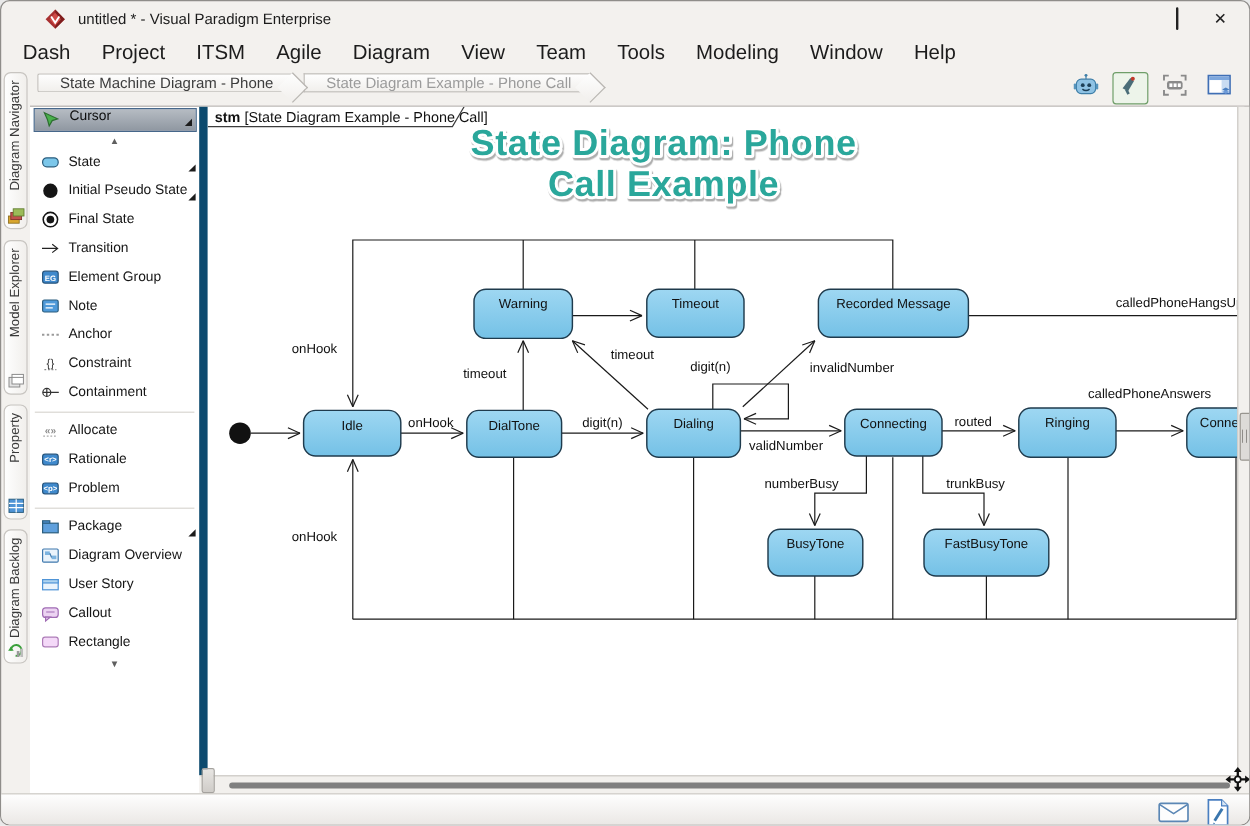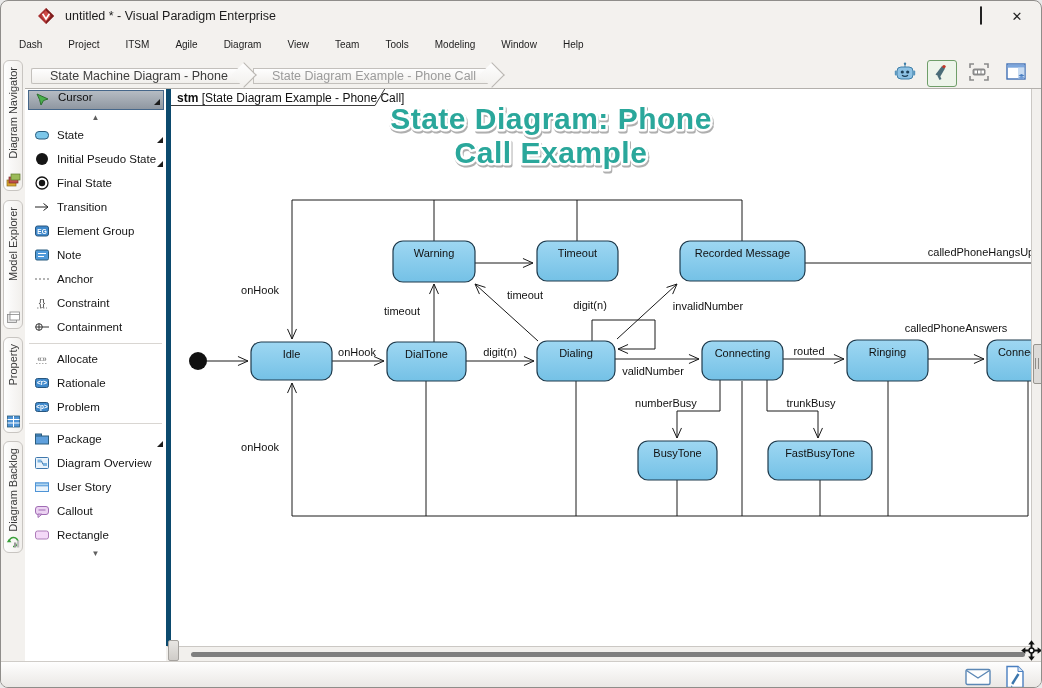--- a/index.html
+++ b/index.html
@@ -9,24 +9,24 @@
   .titlebar{position:absolute;left:0;top:0;width:100%;height:30px;display:flex;align-items:center;}
   .app-logo{margin-left:36px;width:18px;height:18px;flex:0 0 auto;}
   .title-text{margin-left:10px;font-size:12.5px;color:#1c1c1c;}
   .win-controls{position:absolute;right:6px;top:2px;height:26px;display:flex;align-items:center;}
   .win-btn{width:36px;height:24px;display:flex;align-items:center;justify-content:center;color:#222;}
   .glyph-min{width:11px;height:1.4px;background:#222;}
   .glyph-max{width:10px;height:10px;border:1.4px solid #222;border-radius:2px;}
   .glyph-close{font-size:13px;line-height:1;}
   
   .menubar{position:absolute;left:0;top:30px;width:100%;height:26px;display:flex;align-items:center;padding-left:5px;box-sizing:border-box;}
-  .menu-item{padding:4px 13px;font-size:10px;color:#1c1c1c;white-space:nowrap;}
+  .menu-item{padding:4px 13px;font-size:17px;color:#1c1c1c;white-space:nowrap;}
   
   .crumbbar{position:absolute;left:24px;top:56px;width:1018px;height:31px;}
-  .crumbs{position:absolute;left:6px;top:4px;height:23px;display:flex;align-items:flex-end;}
+  .crumbs{position:absolute;left:6px;top:4px;height:23px;display:flex;align-items:flex-start;}
   .crumb{display:flex;align-items:center;padding:0 16px 0 18px;border:1px solid #c3c0bc;border-right:none;
          background:linear-gradient(#fefefe,#f1efec);font-size:12.5px;white-space:nowrap;}
   .crumb.c0{color:#3d3d3d;border-radius:2px 0 0 2px;}
   .crumb.c1{color:#9b9b9b;}
   .crumb-arrow{width:17px;height:17px;margin:2.5px 0 0 -9px;transform:rotate(45deg);
          border-top:1px solid #b9b6b2;border-right:1px solid #b9b6b2;background:linear-gradient(135deg,#fefefe,#f1efec);z-index:2;}
   .tool-btns{position:absolute;right:12px;top:3px;display:flex;gap:7px;}
   .tool-btn{width:28px;height:25px;display:flex;align-items:center;justify-content:center;border:1px solid transparent;border-radius:3px;}
   .tool-btn.active{border:1px solid #6f9e69;background:#edf4ea;}
   
@@ -42,21 +42,21 @@
   .pal-arrow{height:12px;display:flex;align-items:center;justify-content:center;font-size:8px;color:#5f5f5f;}
   .pal-row{height:24px;display:flex;align-items:center;gap:7px;padding-left:9px;position:relative;}
   .pal-row .plabel{font-size:11.5px;color:#151515;white-space:nowrap;}
   .picon{width:16px;height:16px;flex:0 0 auto;}
   .pal-sep{height:8px;position:relative;}
   .pal-sep::after{content:"";position:absolute;left:4px;right:4px;top:4px;border-top:1px solid #d9d6d2;}
   .has-sub::after{content:"";position:absolute;right:3px;bottom:4px;border-style:solid;border-width:0 0 6px 6px;
       border-color:transparent transparent #1c1c1c transparent;}
   
   .top-divider{position:absolute;left:24px;top:87px;width:1018px;height:1px;background:#b3b0ac;}
-  .canvas{position:absolute;left:165px;top:88px;width:864px;height:557px;background:#fff;border-left:5px solid #0c4a6e;overflow:hidden;}
+  .canvas{position:absolute;left:165px;top:88px;width:864px;height:557px;background:#fff;border-left:7px solid #0c4a6e;overflow:hidden;}
   .vscroll{position:absolute;left:1030px;top:88px;width:12px;height:557px;background:#f2f0ed;border-left:1px solid #cbc8c4;box-sizing:border-box;}
   .vthumb{position:absolute;left:1px;top:255px;width:9px;height:38px;background:#dddbd8;border:1px solid #98958f;border-radius:2px;}
   .vthumb .grip{position:absolute;left:1px;top:13px;width:6px;height:11px;
       background:repeating-linear-gradient(90deg,#8f8d89 0 1px,transparent 1px 3px);}
   .hscroll{position:absolute;left:166px;top:645px;width:864px;height:15px;background:#f2f0ed;border-top:1px solid #cbc8c4;box-sizing:border-box;}
   .hthumb{position:absolute;left:24px;top:5px;width:834px;height:5px;background:#7f7f7f;border-radius:3px;}
   .hcap{position:absolute;left:167px;top:639px;width:11px;height:21px;background:linear-gradient(#e8e6e3,#cfccc8);border:1px solid #a5a29e;box-sizing:border-box;border-radius:2px;}
   .pan-btn{position:absolute;left:1019px;top:640px;width:23px;height:22px;display:flex;align-items:center;justify-content:center;z-index:6;}
   
   .statusbar{position:absolute;left:0;top:660px;width:100%;height:28px;border-top:1px solid #cfccc8;

